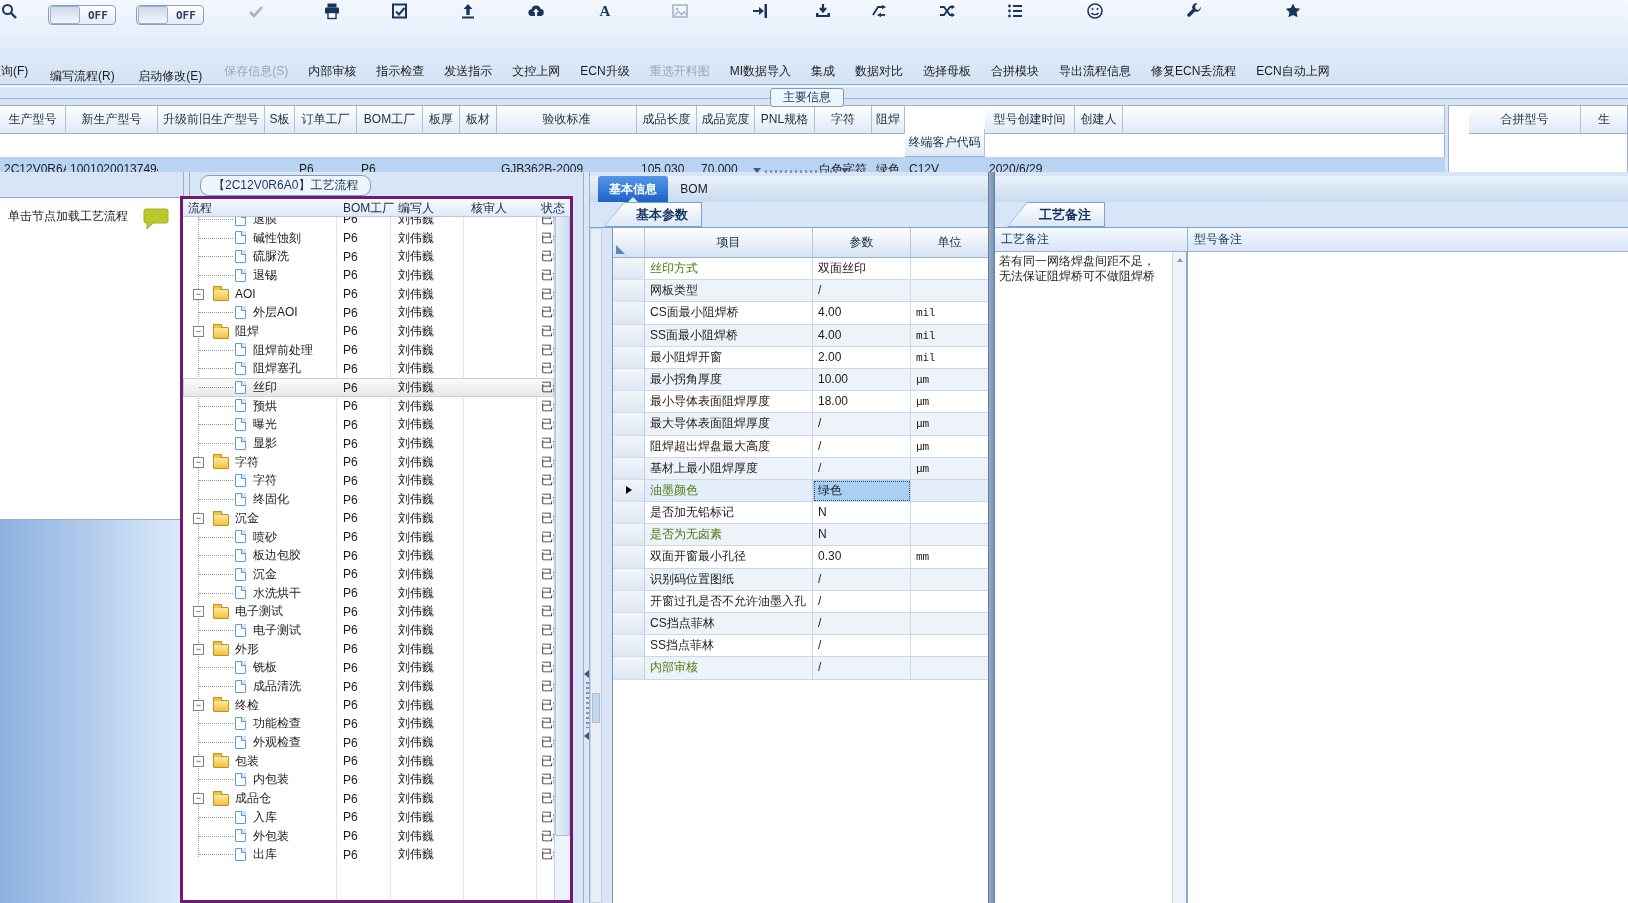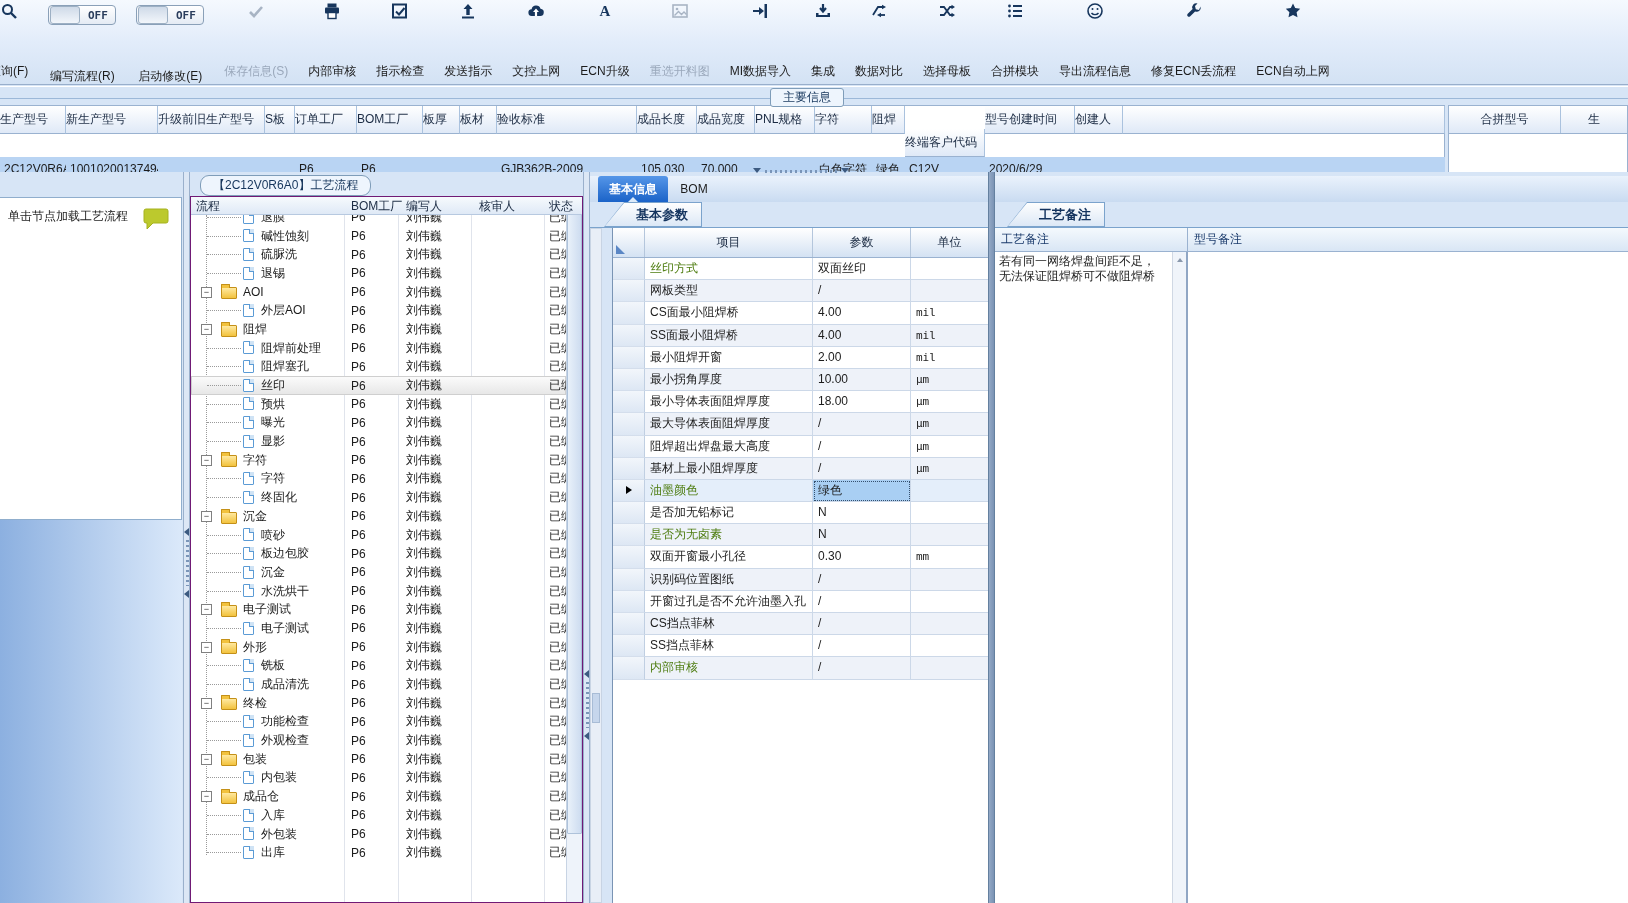--- a/index.html
+++ b/index.html
@@ -25,25 +25,25 @@
   .pill .off { flex:1; text-align:center; font-family:"DejaVu Sans Mono",monospace; font-weight:bold; font-size:11px; color:#2a3d5c; }
 
   
   .band { position:absolute; left:0; top:85px; width:1628px; height:87px; background:#d7e5f6; }
   .band-line-white { position:absolute; left:0; top:1px; width:100%; height:1px; background:#ffffff; }
   .band-frame-line { position:absolute; left:0; top:13px; width:100%; height:1px; background:#9cb8d8; }
   .group-label { position:absolute; left:770px; top:3px; height:19px; line-height:17px; padding:0 12px;
     background:#eef5fd; border:1px solid #7f9db9; border-radius:3px; color:#16365c; z-index:3; }
   .mtable { position:absolute; left:0; top:20px; width:1445px; height:66px; background:#fff; border:1px solid #9ab2d0; border-left:none; }
   .mt-head,.mt-row { display:flex; }
-  .mt-h { height:28px; line-height:27px; overflow:hidden;
+  .mt-h { height:28px; line-height:27px; text-align:center; overflow:hidden;
     background:linear-gradient(#ffffff,#dfe9f7); border-right:1px solid #aac2de; border-bottom:1px solid #9ab2d0;
     color:#1c2c44; flex:0 0 auto; }
   .mt-c { height:26px; line-height:25px; padding-left:4px; overflow:hidden; background:#b9d4f3; flex:0 0 auto; }
-  .merge { position:absolute; left:1448px; top:20px; width:180px; background:#fff; border:1px solid #9ab2d0; }
+  .merge { position:absolute; left:1448px; top:20px; width:180px; background:#fff; border:1px solid #9ab2d0;padding-left:20px; }
   .merge .hd { display:flex; height:28px; background:linear-gradient(#ffffff,#dfe9f7); border-bottom:1px solid #9ab2d0; color:#1c2c44; }
   .merge .hd div { line-height:27px; text-align:center; overflow:hidden; }
   .merge .body { height:38px; background:#fff; }
 
   
   .content { position:absolute; left:0; top:172px; width:1628px; height:731px; background:#d7e5f6; }
 
   .hgrip { position:absolute; left:765px; top:-4px; width:72px; height:7px;
     background:repeating-linear-gradient(90deg,#7a95b8 0 2px,transparent 2px 5px); background-size:auto 3px; background-repeat:repeat-x; background-position:center; }
   .hgrip:before,.hgrip:after { content:''; position:absolute; top:0; width:0; height:0;
@@ -61,22 +61,22 @@
   .vsplit { position:absolute; top:0; height:731px; width:7px; background:#dce7f5;
     border-left:1px solid #9ab0cc; border-right:1px solid #9ab0cc; }
   .vsplit .vgrip { position:absolute; left:2px; top:368px; width:3px; height:46px;
     background:repeating-linear-gradient(180deg,#7a95b8 0 2px,transparent 2px 5px); }
   .vsplit .va { position:absolute; left:0; width:0; height:0; border-top:4px solid transparent; border-bottom:4px solid transparent; border-right:5px solid #3c5a80; }
   .vsplit.dark { background:linear-gradient(90deg,#93a9c6,#7b93b4); border-color:#64809f; }
 
   
   .tree-title { position:absolute; left:200px; top:3px; height:21px; line-height:19px; padding:0 12px;
     background:#eef5fd; border:1px solid #7f9db9; border-radius:9px; color:#16365c; z-index:3; }
-  .tree-panel { position:absolute; left:190px; top:24px; width:393px; height:707px; background:#fff;
-    border:1px solid #701a75; overflow:hidden; }
+  .tree-panel { position:absolute; left:180px; top:24px; width:393px; height:707px; background:#fff;
+    border:3px solid #701a75; overflow:hidden; }
   .tree-head { position:absolute; left:0; top:0; width:100%; height:18px;
     background:linear-gradient(#f6fafd,#dfe9f6); border-bottom:1px solid #b7c9e0; color:#1c2c44; z-index:2; }
   .tree-head span { position:absolute; top:1px; line-height:16px; }
   .tcl { position:absolute; top:0; bottom:0; width:1px; background:#e0e4ec; }
   .tree-rows { position:absolute; left:0; top:18px; right:16px; bottom:0; overflow:hidden; }
   .troot-line { position:absolute; left:15px; top:0; height:640px; width:1px; border-left:1px dotted #9a9a9a; }
   .t-row { position:relative; height:18.7px; display:flex; align-items:center; }
   .t-row.clip { margin-top:-7px; }
   .t-row.sel { background:linear-gradient(#fcfcfc,#e6e6e6); outline:1px solid #cfcfcf; outline-offset:-1px; }
   .expand { position:absolute; left:10px; width:11px; height:11px; background:#fff; border:1px solid #808080;

